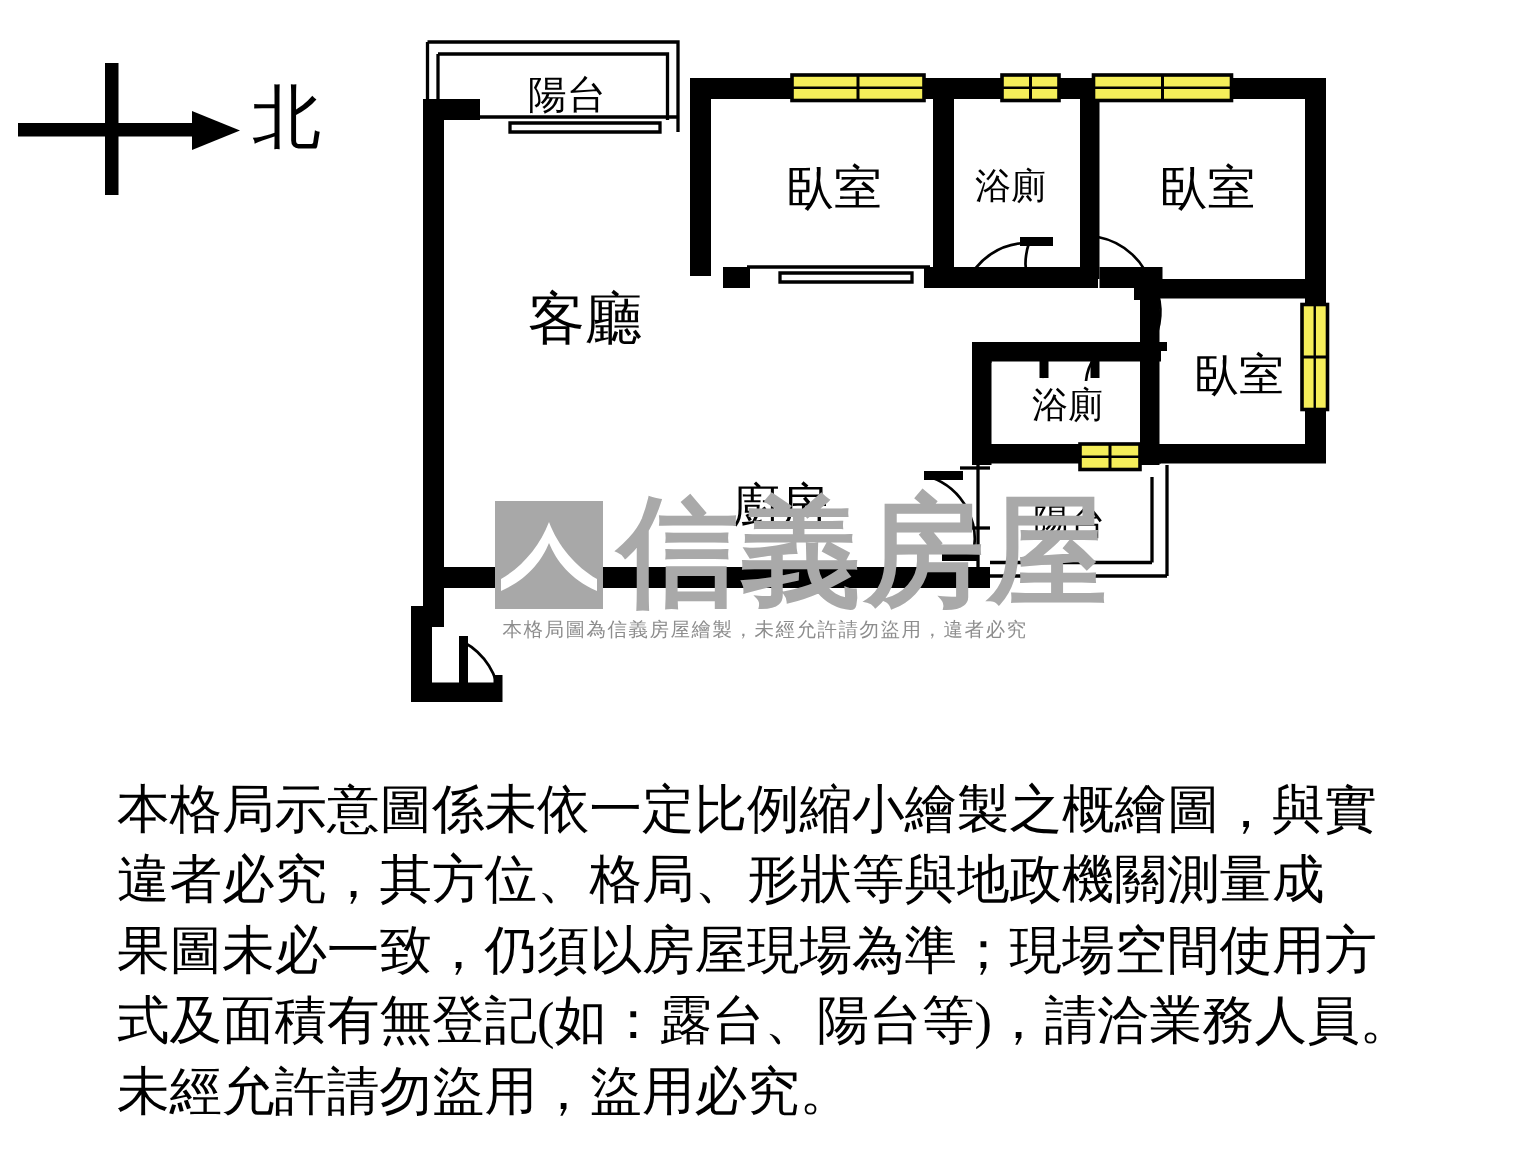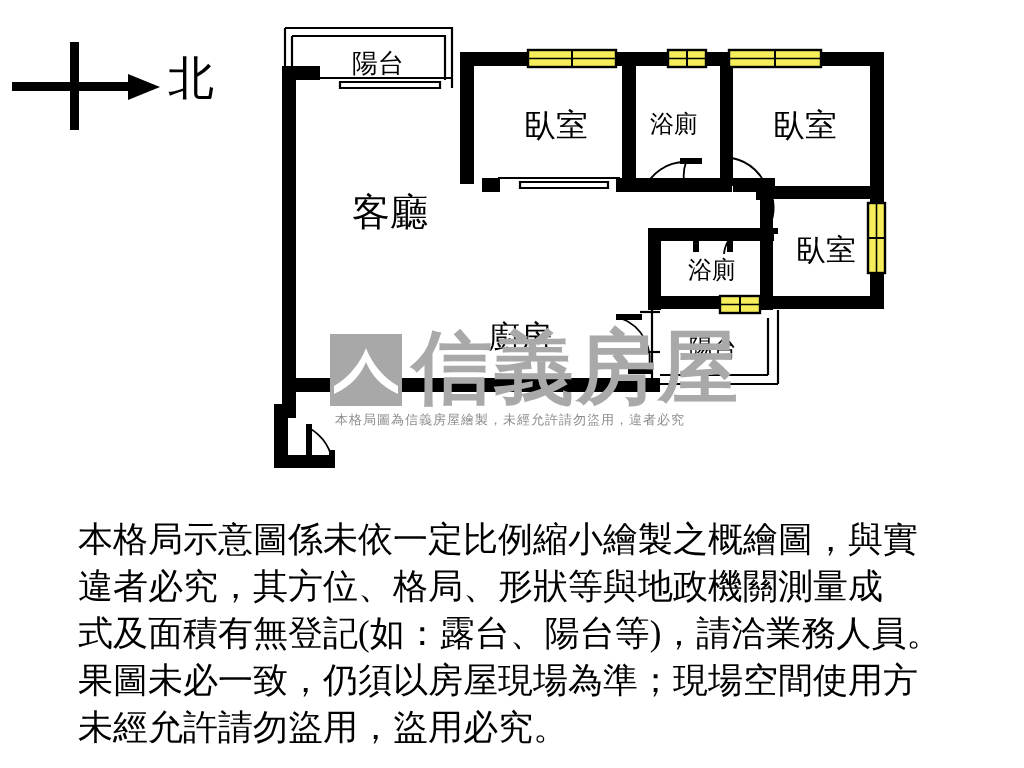--- a/index.html
+++ b/index.html
@@ -241,18 +241,18 @@
         <path d="M36,14 C30,30 18,44 4,52 L4,60 C22,52 31,40 36,28 C41,40 50,52 68,60 L68,52 C54,44 42,30 36,14 Z" fill="#ffffff"></path>
       </svg>
     </div>
     <div id="wm-text">信義房屋</div>
   </div>
   <div id="wm-notice">本格局圖為信義房屋繪製，未經允許請勿盜用，違者必究</div>
 
   <div id="disclaimer">
     <p>本格局示意圖係未依一定比例縮小繪製之概繪圖，與實</p>
     <p>違者必究，其方位、格局、形狀等與地政機關測量成</p>
+    <p>果圖未必一致，仍須以房屋現場為準；現場空間使用方</p>
     <p>式及面積有無登記(如：露台、陽台等)，請洽業務人員。</p>
-    <p>果圖未必一致，仍須以房屋現場為準；現場空間使用方</p>
     <p>未經允許請勿盜用，盜用必究。</p>
   </div>
 
 </div>
 
 </body></html>

